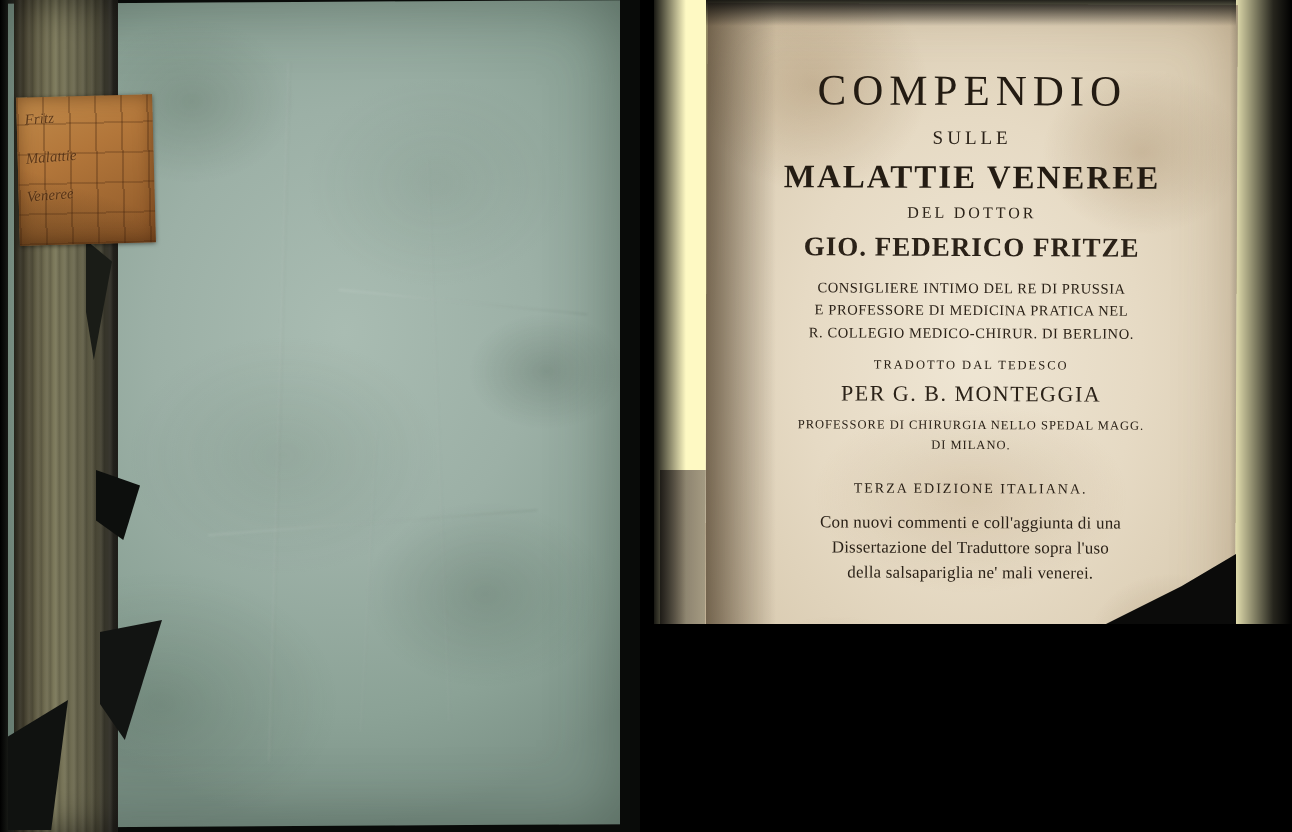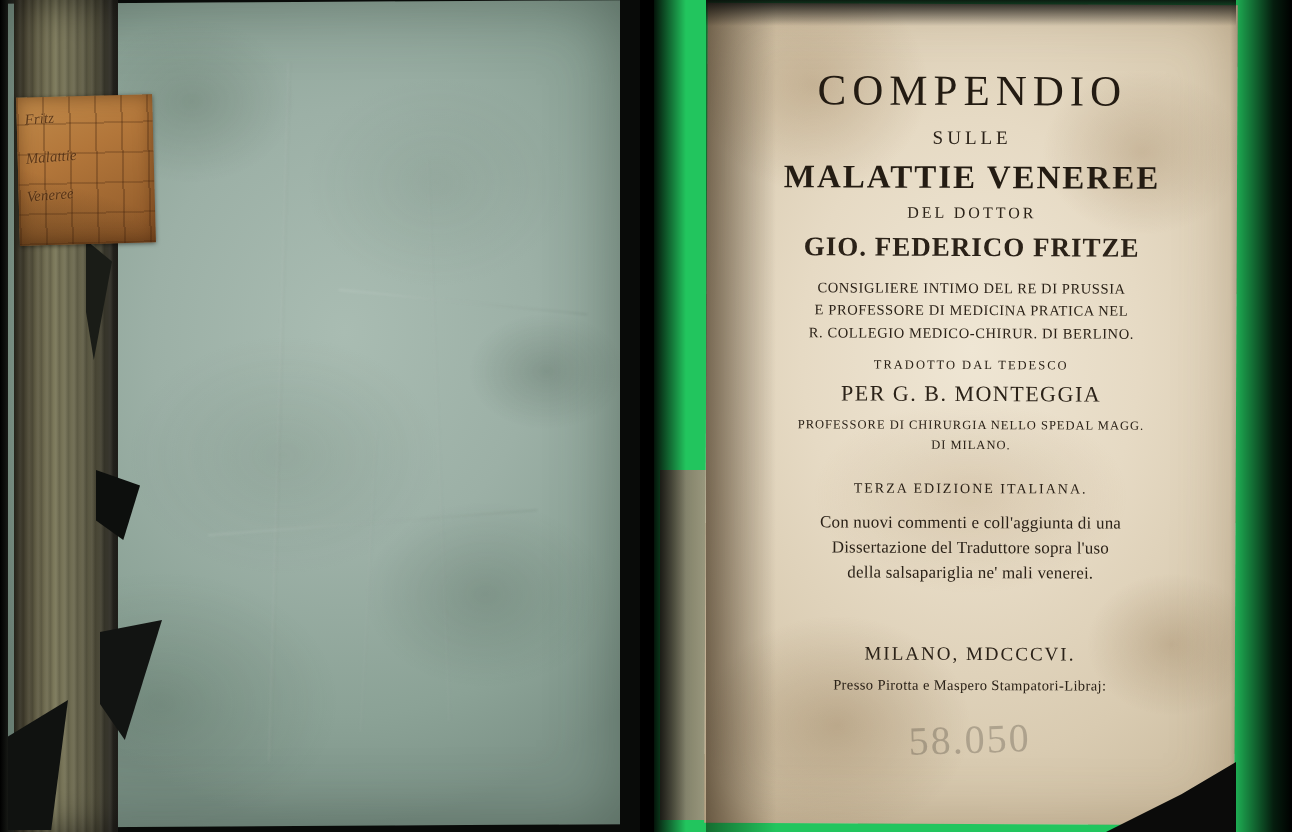--- a/index.html
+++ b/index.html
@@ -146,22 +146,22 @@
     top: 0px;
     width: 22px;
     height: 832px;
     background: linear-gradient(90deg, #000 0%, #191b17 40%, #2a2c24 100%);
   }
 
   
   .panel-right {
     position: relative;
     width: 646px;
-    height: 832px;
-    background: #22c55e;
+    height: 624px;
+    background: #fef9c3;
     overflow: hidden;
   }
   .title-leaf {
     position: absolute;
     left: 60px;
     top: 4px;
     width: 530px;
     height: 820px;
     background:
       radial-gradient(ellipse 80% 70% at 50% 42%, #efe6d4 0%, #e6dac4 40%, #d9cbb1 72%, #c9b99c 100%);

